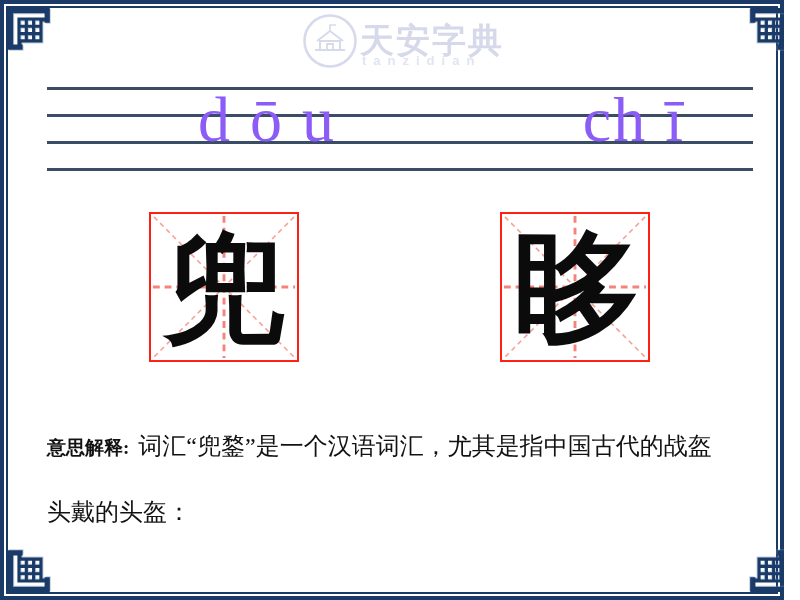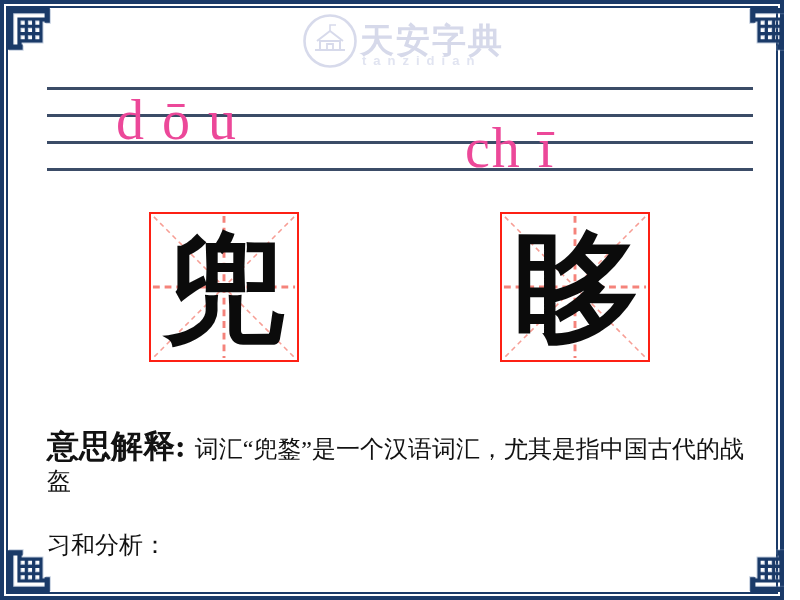--- a/index.html
+++ b/index.html
@@ -22,39 +22,39 @@
   .seal{position:absolute;left:302px;top:13px;width:56px;height:56px;color:#d7daeb;}
   .logo-title{position:absolute;left:360px;top:18px;width:200px;font-size:34px;font-weight:bold;
               letter-spacing:2px;color:#d6d9ea;font-family:"Liberation Serif", serif;}
   .logo-sub{position:absolute;left:362px;top:53px;width:200px;font-size:13px;letter-spacing:7px;
             color:#e1e4f1;font-family:"Liberation Sans", sans-serif;font-weight:bold;}
 
   
   .staff-line{position:absolute;left:47px;width:706px;height:3px;background:#3b4c67;}
   .l1{top:87px;} .l2{top:114px;} .l3{top:141px;} .l4{top:168px;}
 
-  .pinyin{position:absolute;top:88px;width:220px;text-align:left;font-size:56px;line-height:64px;
-          color:#ec4899;letter-spacing:2px;white-space:pre;}
-  .py1{left:116px;} .py2{left:465px;margin-top:28px;}
+  .pinyin{position:absolute;top:88px;width:220px;text-align:right;font-size:64px;line-height:64px;
+          color:#8b5cf6;letter-spacing:2px;white-space:pre;}
+  .py1{left:116px;} .py2{left:465px;}
 
   
   .charbox{position:absolute;top:212px;width:150px;height:150px;border:2px solid #fd2014;
            box-sizing:border-box;background:#fff;}
   .cb1{left:149px;} .cb2{left:500px;}
   .guides{position:absolute;inset:0;width:100%;height:100%;}
   .guide-cross{stroke:#f5837b;stroke-width:3;stroke-dasharray:7 5;}
   .guide-diag{stroke:#f79e95;stroke-width:1.6;stroke-dasharray:5 4;}
   .hanzi{position:absolute;inset:0;display:flex;align-items:center;justify-content:center;
          font-size:122px;line-height:146px;font-weight:900;color:#0b0b0b;
          font-family:"DejaVu Serif", serif;}
 
   
   .explain{position:absolute;left:47px;top:406px;width:716px;font-size:24px;line-height:32px;
            color:#121212;}
-  .explain-label{font-weight:900;font-size:32px;margin-right:9px;}
+  .explain-label{font-weight:900;font-size:19px;margin-right:9px;}
 </style>
 </head>
 <body>
 
 <div class="page">
 
   <svg width="0" height="0" style="position:absolute">
     <defs>
       <g id="knot-shape">
         <path fill="currentColor" fill-rule="evenodd" d="M0 0H40V5H5V40H0Z M35 5H40V14H35Z M5 35H14V40H5Z M33 9H35V13H33Z M9 33H13V35H9Z M9 9H33V33H9Z M12 12H16V16H12Z M19 12H23V16H19Z M26 12H30V16H26Z M12 19H16V23H12Z M19 19H23V23H19Z M26 19H30V23H26Z M12 26H16V30H12Z M19 26H23V30H19Z M26 26H30V30H26Z"></path>
@@ -110,15 +110,15 @@
   <div class="charbox cb2">
     <svg class="guides" viewBox="0 0 150 150">
       <line class="guide-diag" x1="3" y1="3" x2="147" y2="147"></line>
       <line class="guide-diag" x1="147" y1="3" x2="3" y2="147"></line>
       <line class="guide-cross" x1="75" y1="2" x2="75" y2="148"></line>
       <line class="guide-cross" x1="2" y1="75" x2="148" y2="75"></line>
     </svg>
     <div class="hanzi">眵</div>
   </div>
 
-  <p class="explain"><b class="explain-label">意思解释:</b><span>词汇“兜鍪”是一个汉语词汇，尤其是指中国古代的战盔</span><br><br><span>习和分析：</span></p>
+  <p class="explain"><b class="explain-label">意思解释:</b><span>词汇“兜鍪”是一个汉语词汇，尤其是指中国古代的战盔</span><br><br><span>头戴的头盔：</span></p>
 
 </div>
 
 </body></html>

